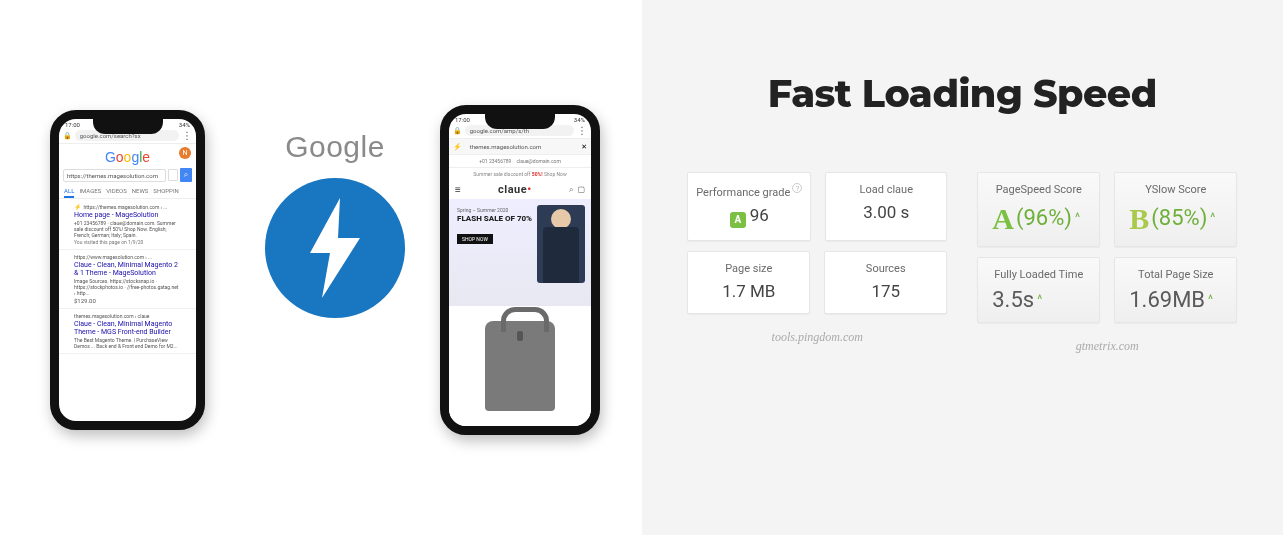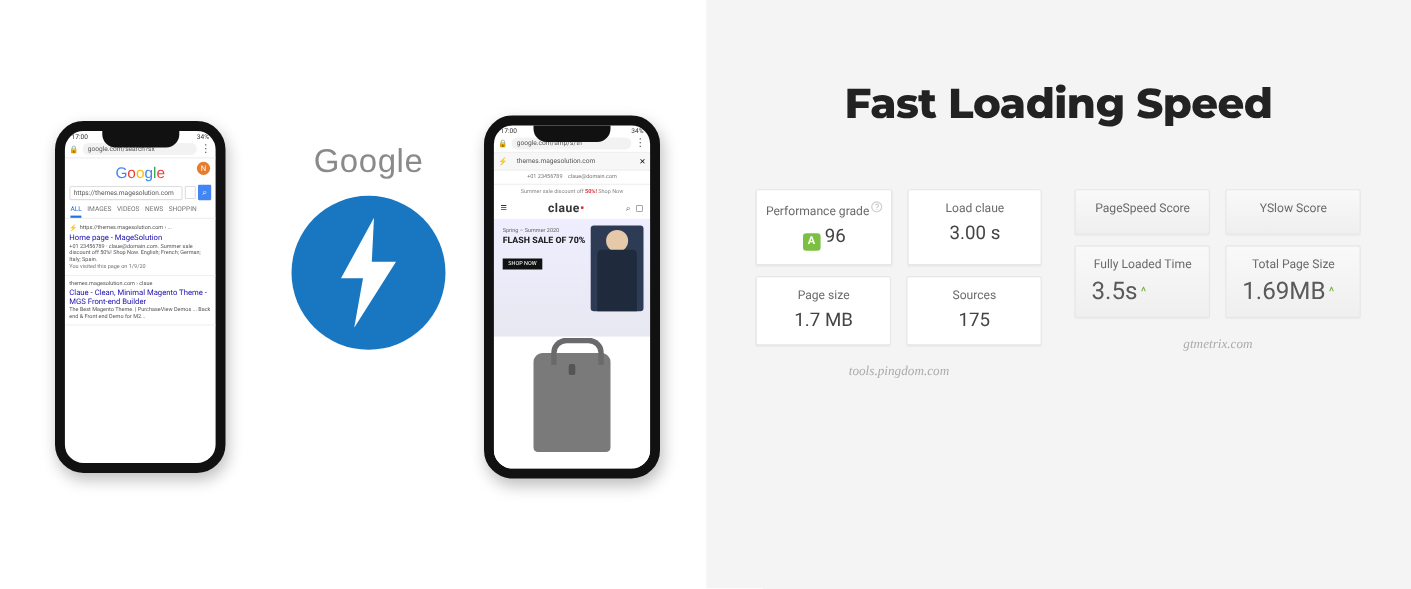--- a/index.html
+++ b/index.html
@@ -41,21 +41,21 @@
   .g-logo span { font-family: Arial; font-size: 14px; font-weight: 500; }
   .g-logo .g1{color:#4285F4}.g-logo .g2{color:#EA4335}.g-logo .g3{color:#FBBC05}.g-logo .g4{color:#4285F4}.g-logo .g5{color:#34A853}.g-logo .g6{color:#EA4335}
   .searchrow{display:flex;gap:2px;padding:0 4px 3px 4px;align-items:center}
   .searchrow .sbox{flex:1;border:1px solid #ddd;border-radius:2px;font-size:6px;padding:2px 3px;color:#555;white-space:nowrap;overflow:hidden}
   .searchrow .mic{width:10px;height:12px;background:#fff;border:1px solid #ddd;border-radius:1px}
   .searchrow .sbtn{width:12px;height:14px;background:#4285F4;border-radius:1px;color:#fff;font-size:8px;line-height:14px;text-align:center}
   .tabs{display:flex;gap:5px;padding:0 5px;font-size:6px;color:#777;border-bottom:1px solid #eee}
   .tabs span{padding:2px 0}
   .tabs .act{color:#1a73e8;border-bottom:2px solid #1a73e8}
   .avatar{width:12px;height:12px;border-radius:50%;background:#e67c2e;color:#fff;font-size:7px;line-height:12px;text-align:center;position:absolute;right:5px;top:28px}
-  .result{padding:4px 4px;border-bottom:1px solid #f0f0f0}
+  .result{padding:4px 15px;border-bottom:1px solid #f0f0f0}
   .result .rurl{font-size:5px;color:#555;display:flex;align-items:center;gap:2px}
   .result .ramp{font-size:6px;color:#777}
   .result h4{font-size:7px;color:#1a0dab;font-weight:400;margin:1px 0}
   .result .rdesc{font-size:5px;color:#555;line-height:1.2}
   .result .rvis{font-size:5px;color:#777;margin-top:1px}
   .result .rprice{font-size:6px;color:#555;margin-top:1px}
 
   
   .p2top{display:flex;justify-content:center;gap:5px;font-size:5px;color:#777;padding:3px 0;border-bottom:1px solid #eee}
   .p2bar{font-size:5px;color:#888;text-align:center;padding:3px 0}
@@ -118,20 +118,26 @@
     <div class="result">
       <div class="rurl">
           <span class="ramp">⚡</span>
           <span>https://themes.magesolution.com › ...</span>
         </div>
       <h4>Home page - MageSolution</h4>
       <div class="rdesc">+01 23456789 · claue@domain.com. Summer sale discount off 50%! Shop Now. English; French; German; Italy; Spain.</div>
       <div class="rvis">You visited this page on 1/9/20</div>
     </div>
     <div class="result">
+      <div class="rurl">https://www.magesolution.com › ...</div>
+      <h4>Claue - Clean, Minimal Magento 2 &amp; 1 Theme - MageSolution</h4>
+      <div class="rdesc">Image Sources. https://stocksnap.io · https://stockphotos.io · //free-photos.gatag.net › http...</div>
+      <div class="rprice">$129.00</div>
+    </div>
+    <div class="result">
       <div class="rurl">themes.magesolution.com › claue</div>
       <h4>Claue - Clean, Minimal Magento Theme - MGS Front-end Builder</h4>
       <div class="rdesc">The Best Magento Theme. | PurchaseView Demos ... Back end &amp; Front end Demo for M2...</div>
     </div>
   </div>
 
   <div class="amp">
     <div class="gword">Google</div>
     <div class="circle">
       <svg class="bolt" width="70" height="100" viewBox="0 0 70 100">
@@ -209,23 +215,25 @@
           <div class="val">175</div>
         </div>
       </div>
       <div class="src">tools.pingdom.com</div>
     </div>
 
     <div class="col">
       <div class="rowg">
         <div class="card grad">
           <div class="lbl">PageSpeed Score</div>
+          <div><span class="bigA">A</span><span class="pct">(96%)</span><span class="up">^</span></div>
         </div>
         <div class="card grad">
           <div class="lbl">YSlow Score</div>
+          <div><span class="bigB">B</span><span class="pct">(85%)</span><span class="up">^</span></div>
         </div>
       </div>
       <div class="rowg">
         <div class="card grad">
           <div class="lbl">Fully Loaded Time</div>
           <div class="val2"><span>3.5s</span><span class="up">^</span></div>
         </div>
         <div class="card grad">
           <div class="lbl">Total Page Size</div>
           <div class="val2"><span>1.69MB</span><span class="up">^</span></div>

